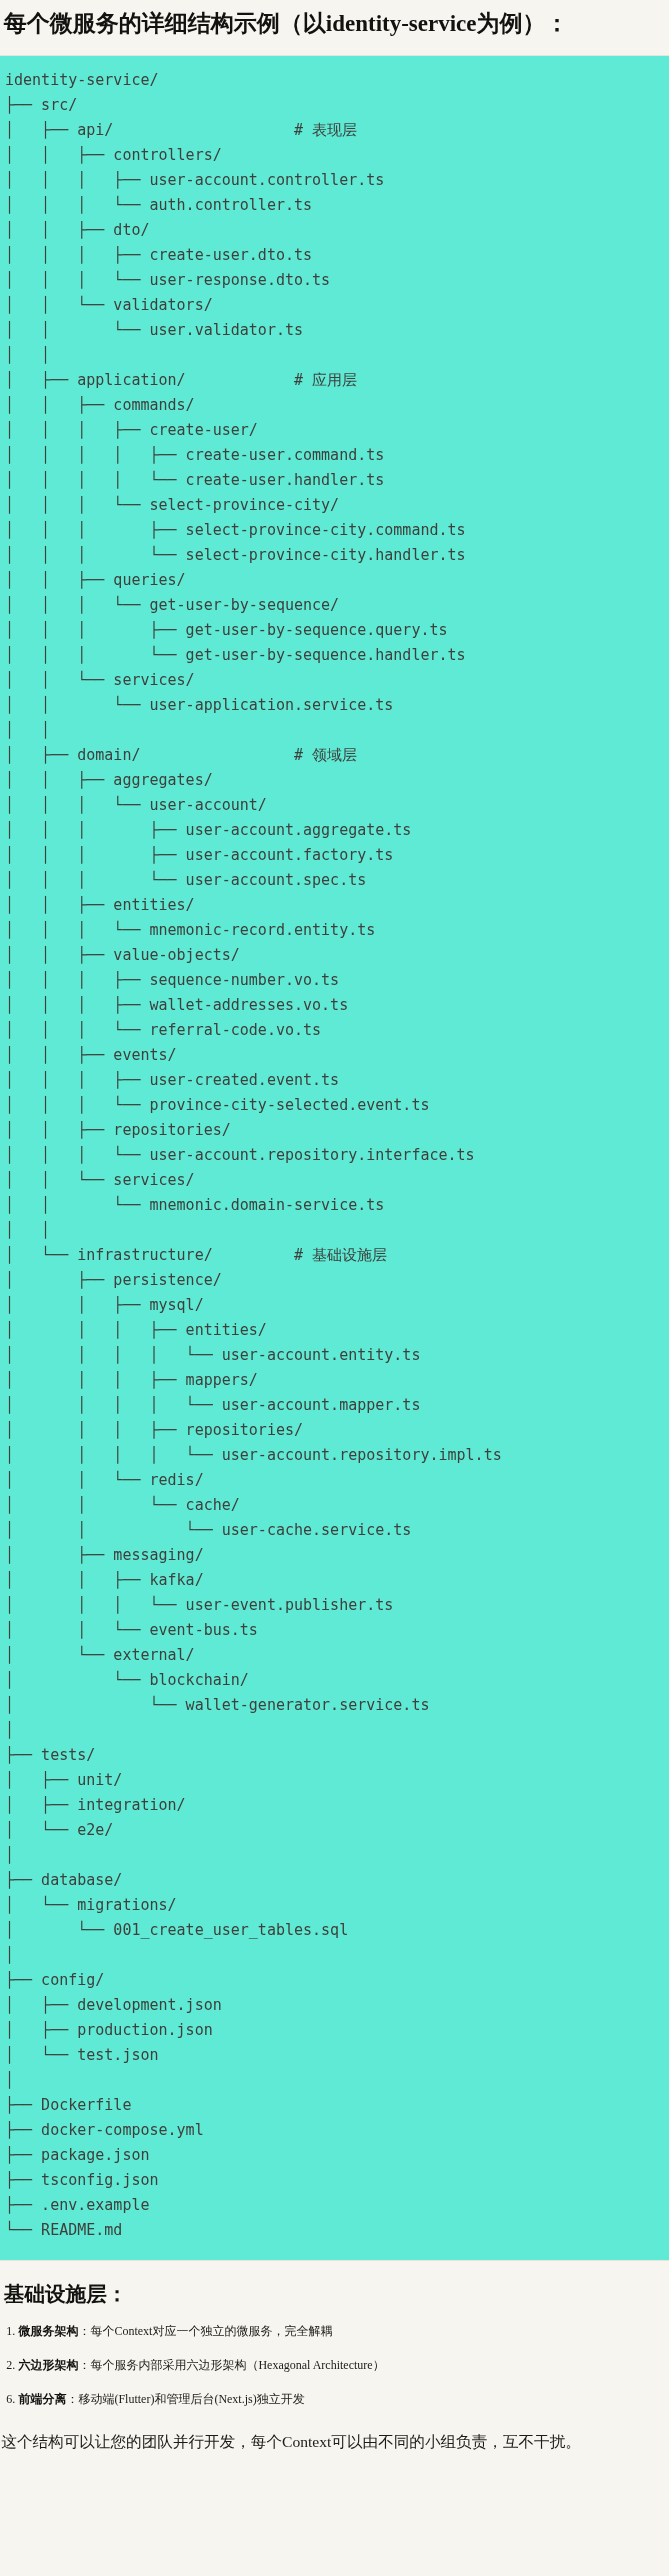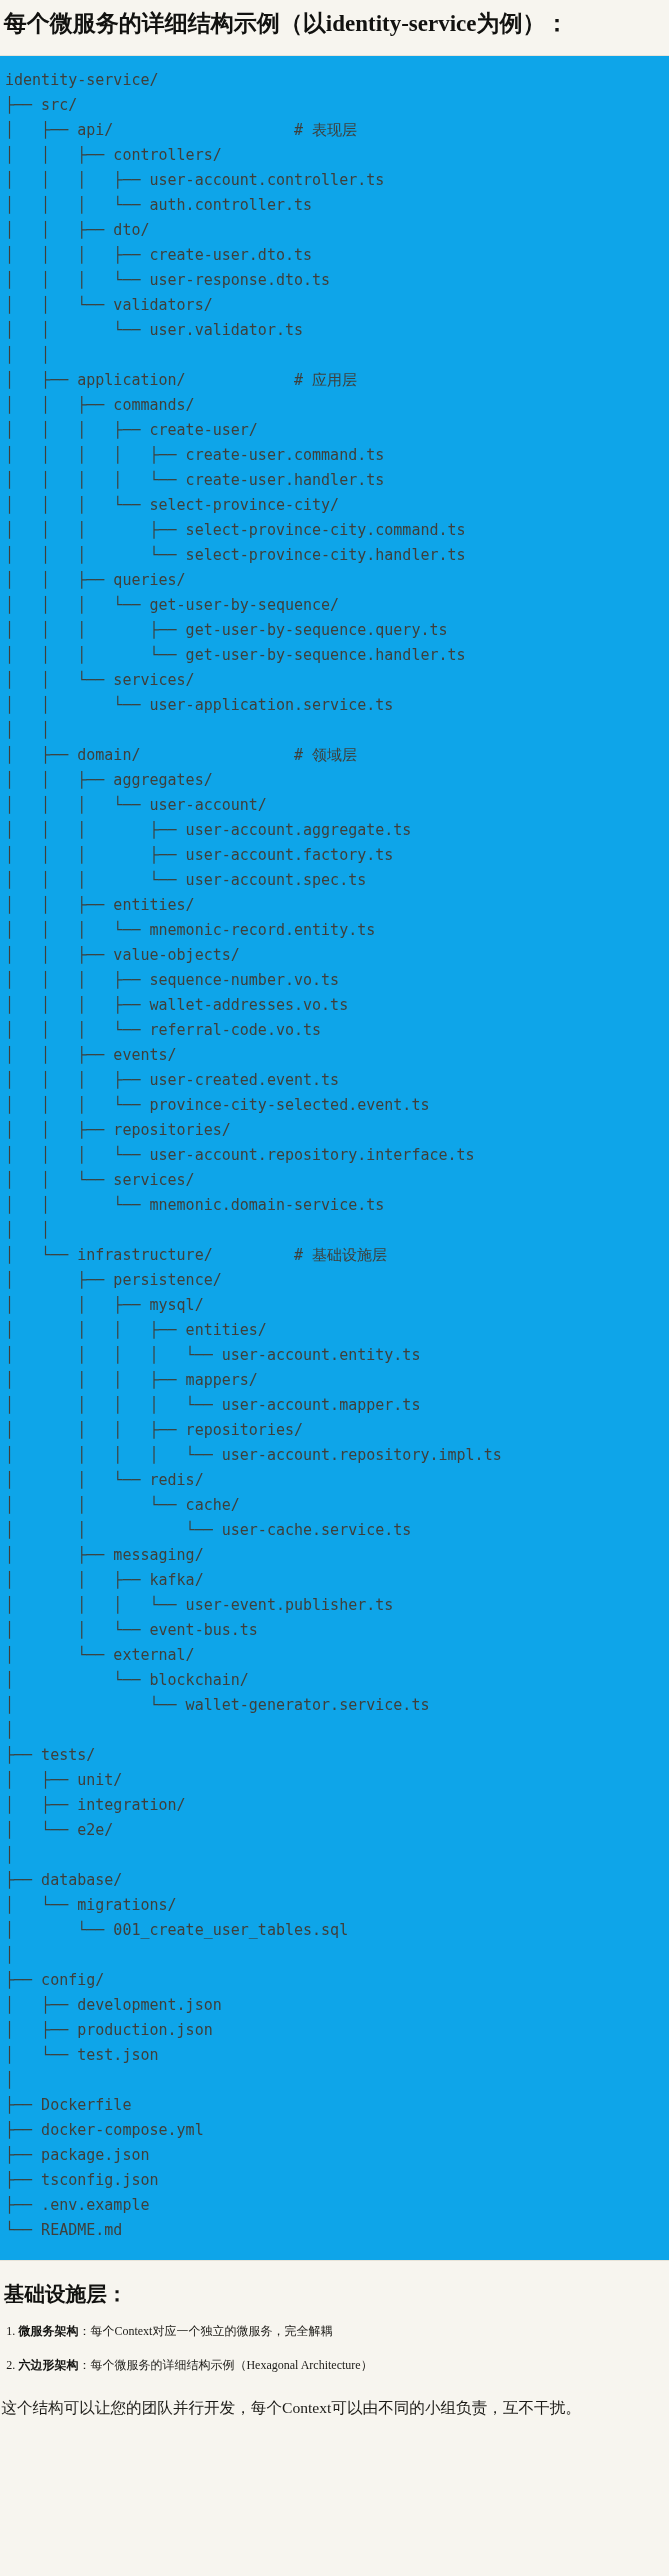--- a/index.html
+++ b/index.html
@@ -12,21 +12,21 @@
     font-family: "Liberation Serif", serif;
   }
   h1.page-title {
     font-size: 23px;
     line-height: 1.25;
     font-weight: bold;
     color: #121210;
     margin: 2.5px 5px 15px 3.8px;
   }
   .code-block {
-    background: #0ea5e9;
+    background: #5eead4;
     border-top: 0.6px solid #e7e4da;
     border-bottom: 0.6px solid #e7e4da;
     padding: 12.5px 5px 16.3px 5px;
     margin-top: 16px;
   }
   .code-block pre {
     margin: 0;
     font-family: "DejaVu Sans Mono", monospace;
     font-size: 15px;
     line-height: 25px;
@@ -150,18 +150,21 @@
 └── README.md</pre>
 </div>
 
 <h2 class="notes-heading">基础设施层：</h2>
 
 <ol class="notes-list">
   <li>
     <span class="num">1.</span><strong>微服务架构</strong><span>：每个Context对应一个独立的微服务，完全解耦</span>
   </li>
   <li>
-    <span class="num">2.</span><strong>六边形架构</strong><span>：每个微服务的详细结构示例（Hexagonal Architecture）</span>
+    <span class="num">2.</span><strong>六边形架构</strong><span>：每个服务内部采用六边形架构（Hexagonal Architecture）</span>
+  </li>
+  <li>
+    <span class="num">6.</span><strong>前端分离</strong><span>：移动端(Flutter)和管理后台(Next.js)独立开发</span>
   </li>
 </ol>
 
 <p class="closing">这个结构可以让您的团队并行开发，每个Context可以由不同的小组负责，互不干扰。</p>
 
 
 </body></html>

